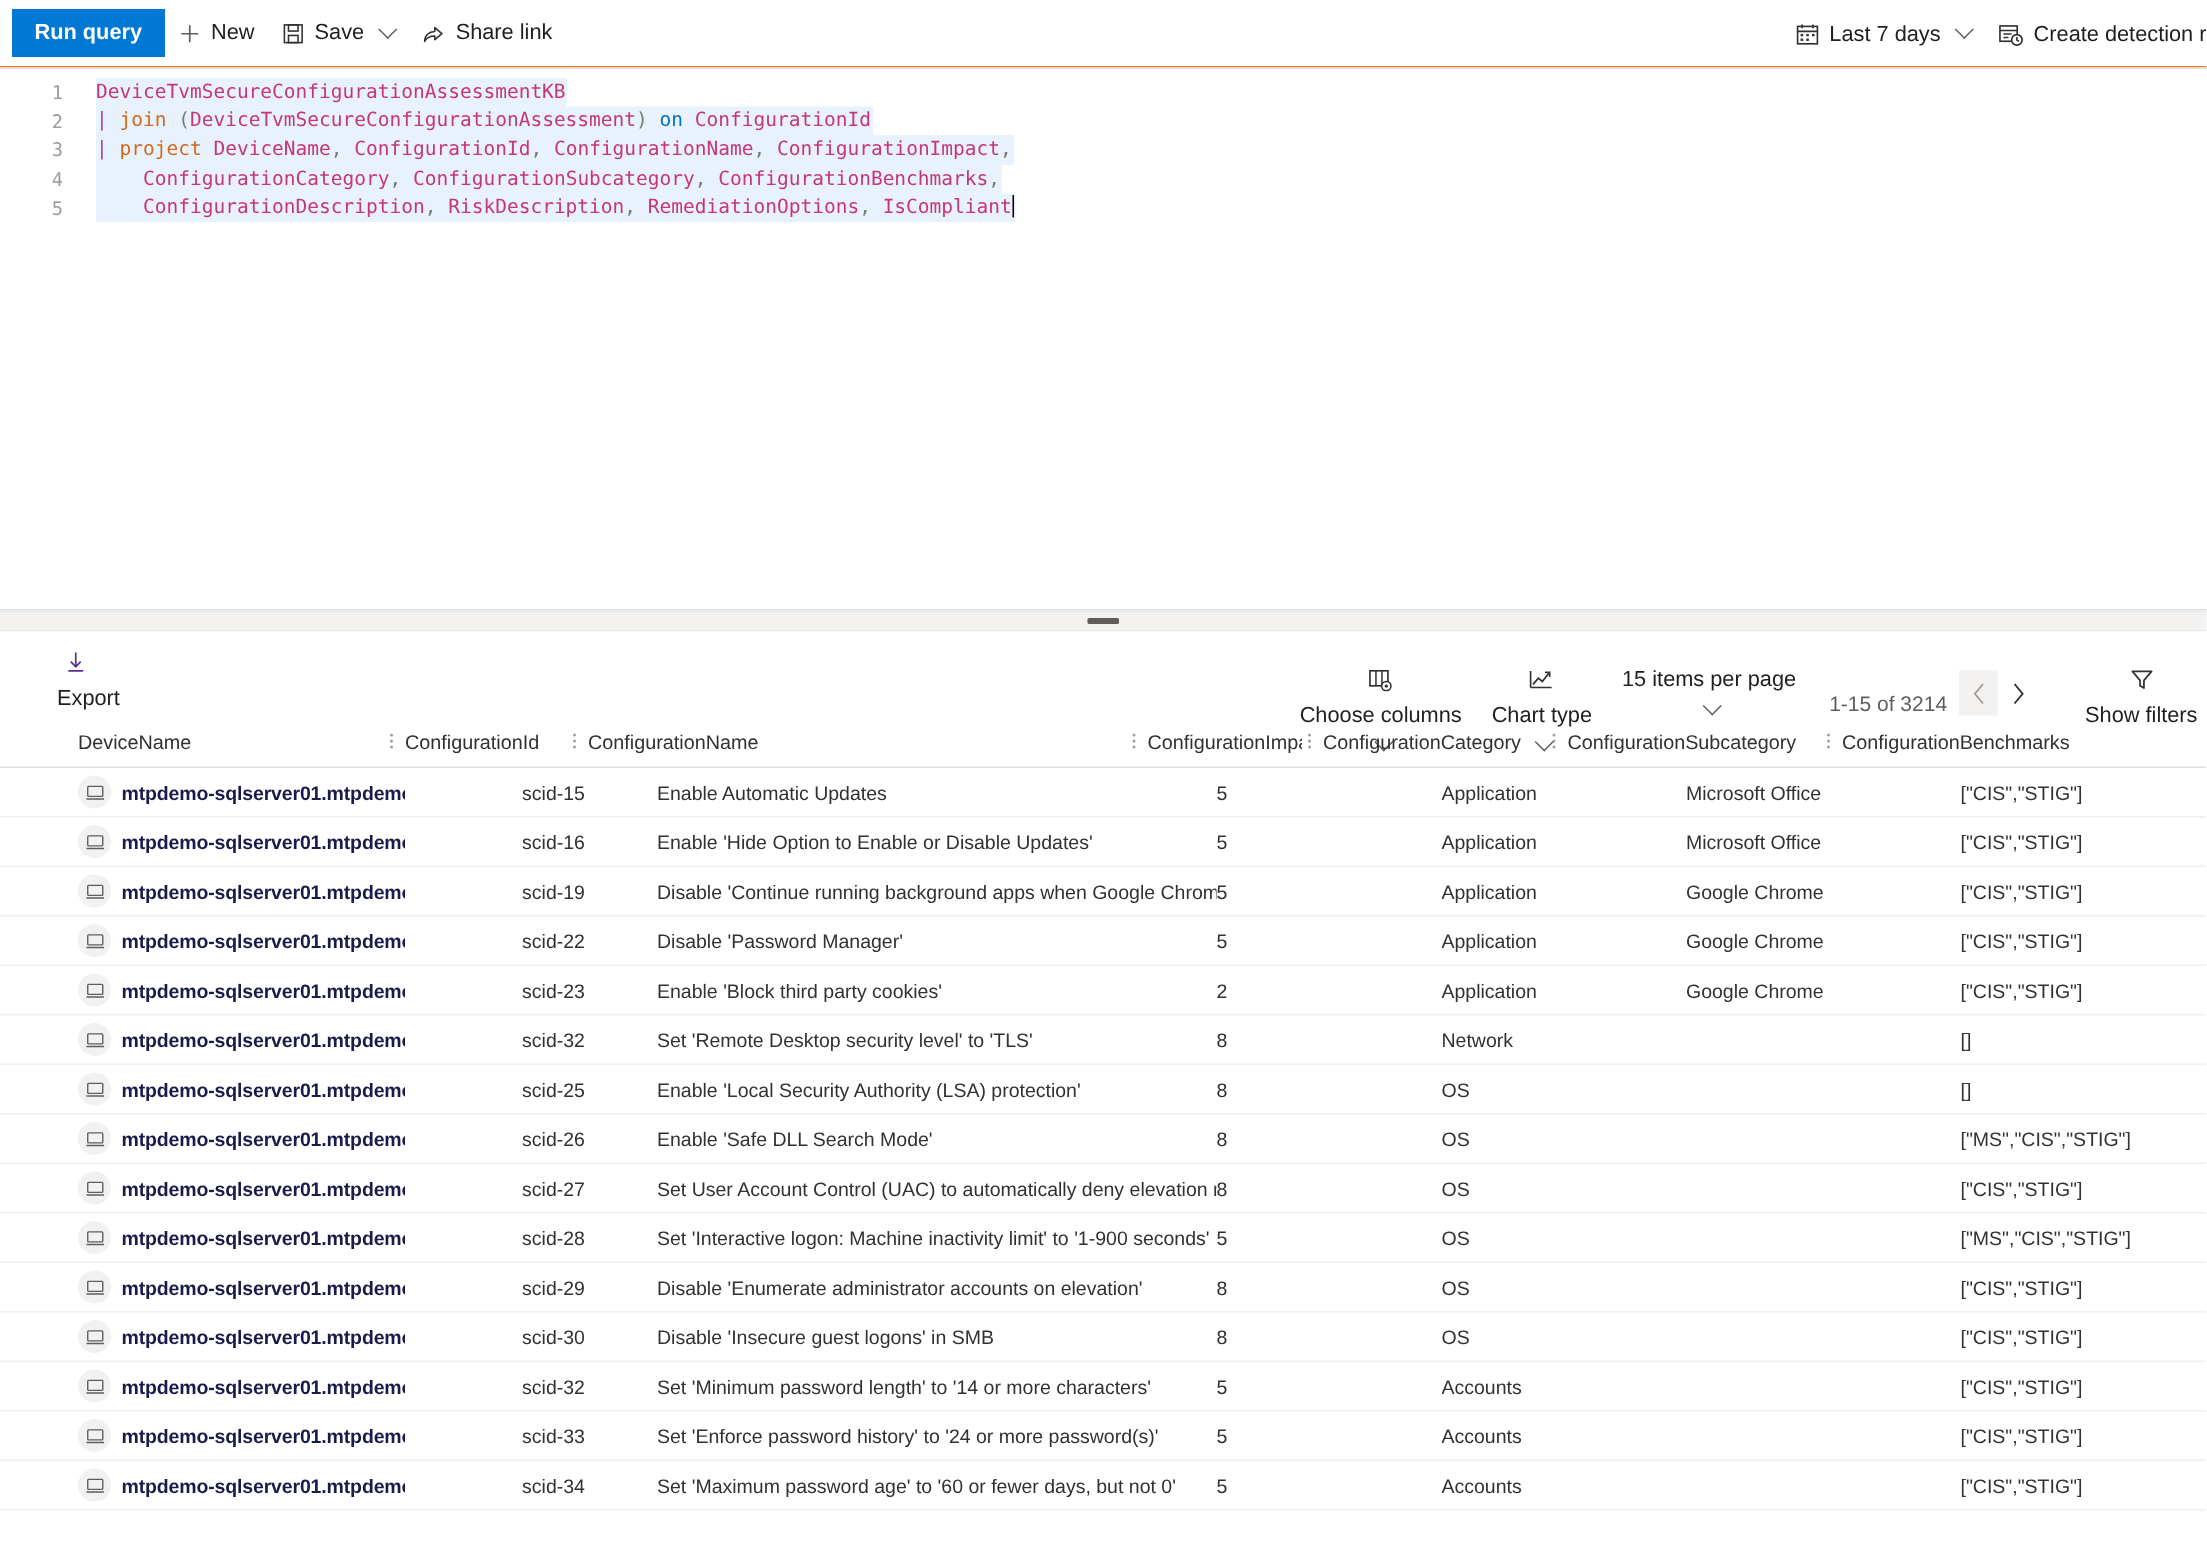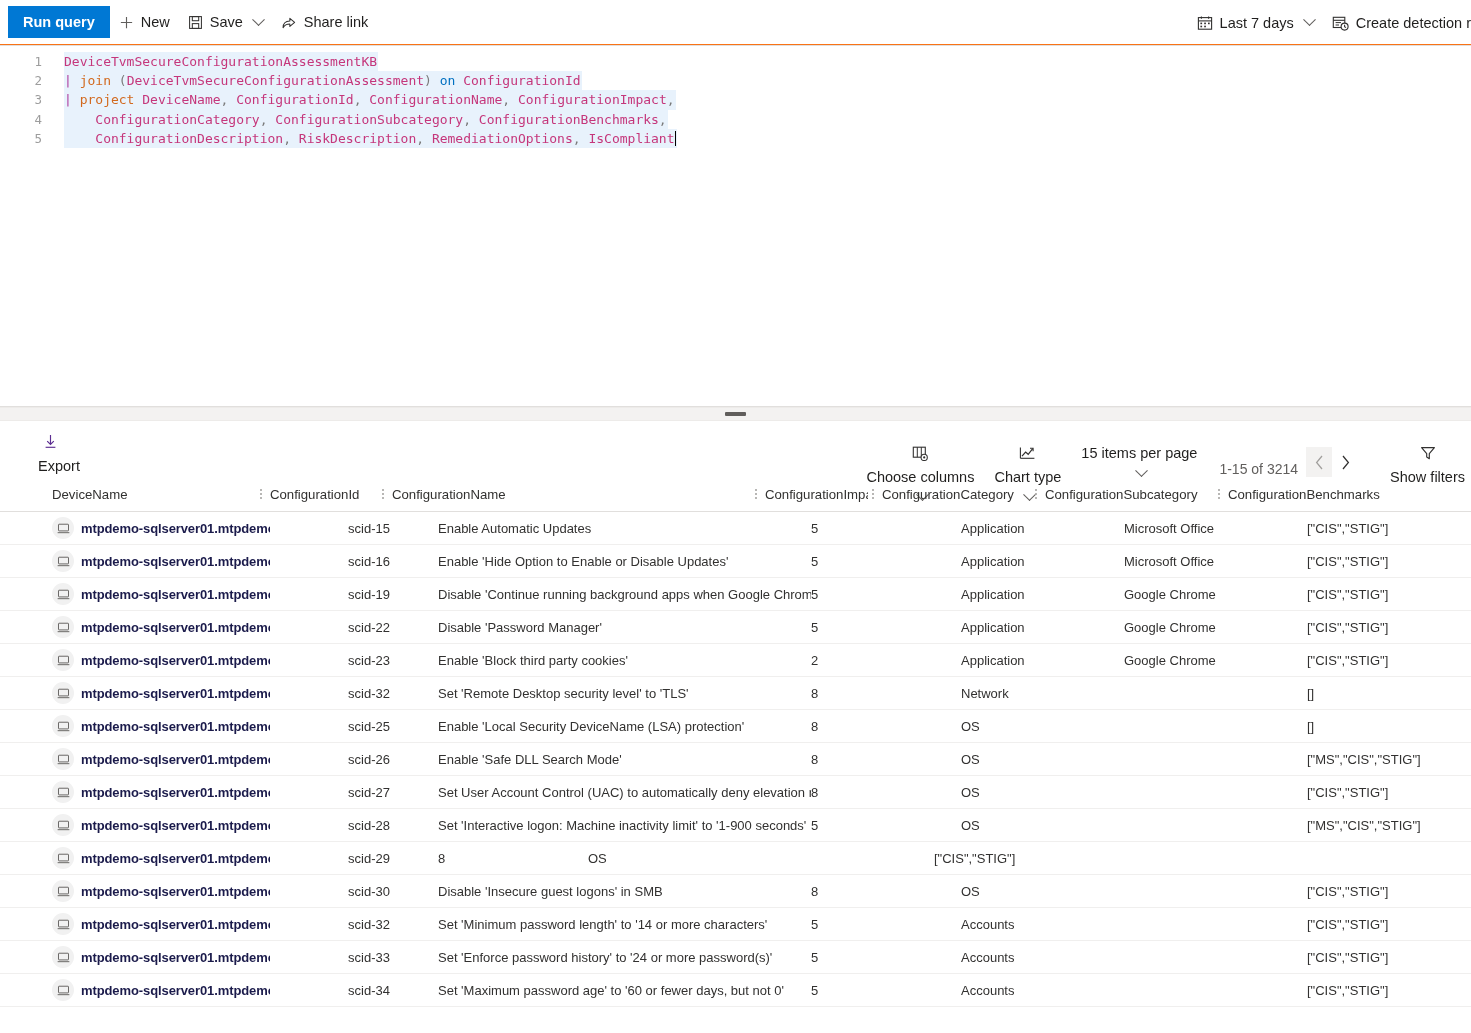--- a/index.html
+++ b/index.html
@@ -699,21 +699,21 @@
           <span class="dev-name">mtpdemo-sqlserver01.mtpdemos.net</span>
         </div>
         <div class="gc c-dots1"></div>
         <div class="gc c-cfgid">
           <span class="cell-trunc">scid-25</span>
         </div>
         <div class="gc c-dots2">
           <span class="cell-trunc"></span>
         </div>
         <div class="gc c-cfgname">
-          <span class="cell-trunc">Enable 'Local Security DeviceName (LSA) protection'</span>
+          <span class="cell-trunc">Enable 'Local Security Authority (LSA) protection'</span>
         </div>
         <div class="gc c-impact">
           <span class="cell-trunc">8</span>
         </div>
         <div class="gc c-dots3">
           <span class="cell-trunc"></span>
         </div>
         <div class="gc c-cat">
           <span class="cell-trunc">OS</span>
         </div>
@@ -842,20 +842,23 @@
           </span>
           <span class="dev-name">mtpdemo-sqlserver01.mtpdemos.net</span>
         </div>
         <div class="gc c-dots1"></div>
         <div class="gc c-cfgid">
           <span class="cell-trunc">scid-29</span>
         </div>
         <div class="gc c-dots2">
           <span class="cell-trunc"></span>
         </div>
+        <div class="gc c-cfgname">
+          <span class="cell-trunc">Disable 'Enumerate administrator accounts on elevation'</span>
+        </div>
         <div class="gc c-impact">
           <span class="cell-trunc">8</span>
         </div>
         <div class="gc c-dots3">
           <span class="cell-trunc"></span>
         </div>
         <div class="gc c-cat">
           <span class="cell-trunc">OS</span>
         </div>
         <div class="gc c-subcat">

